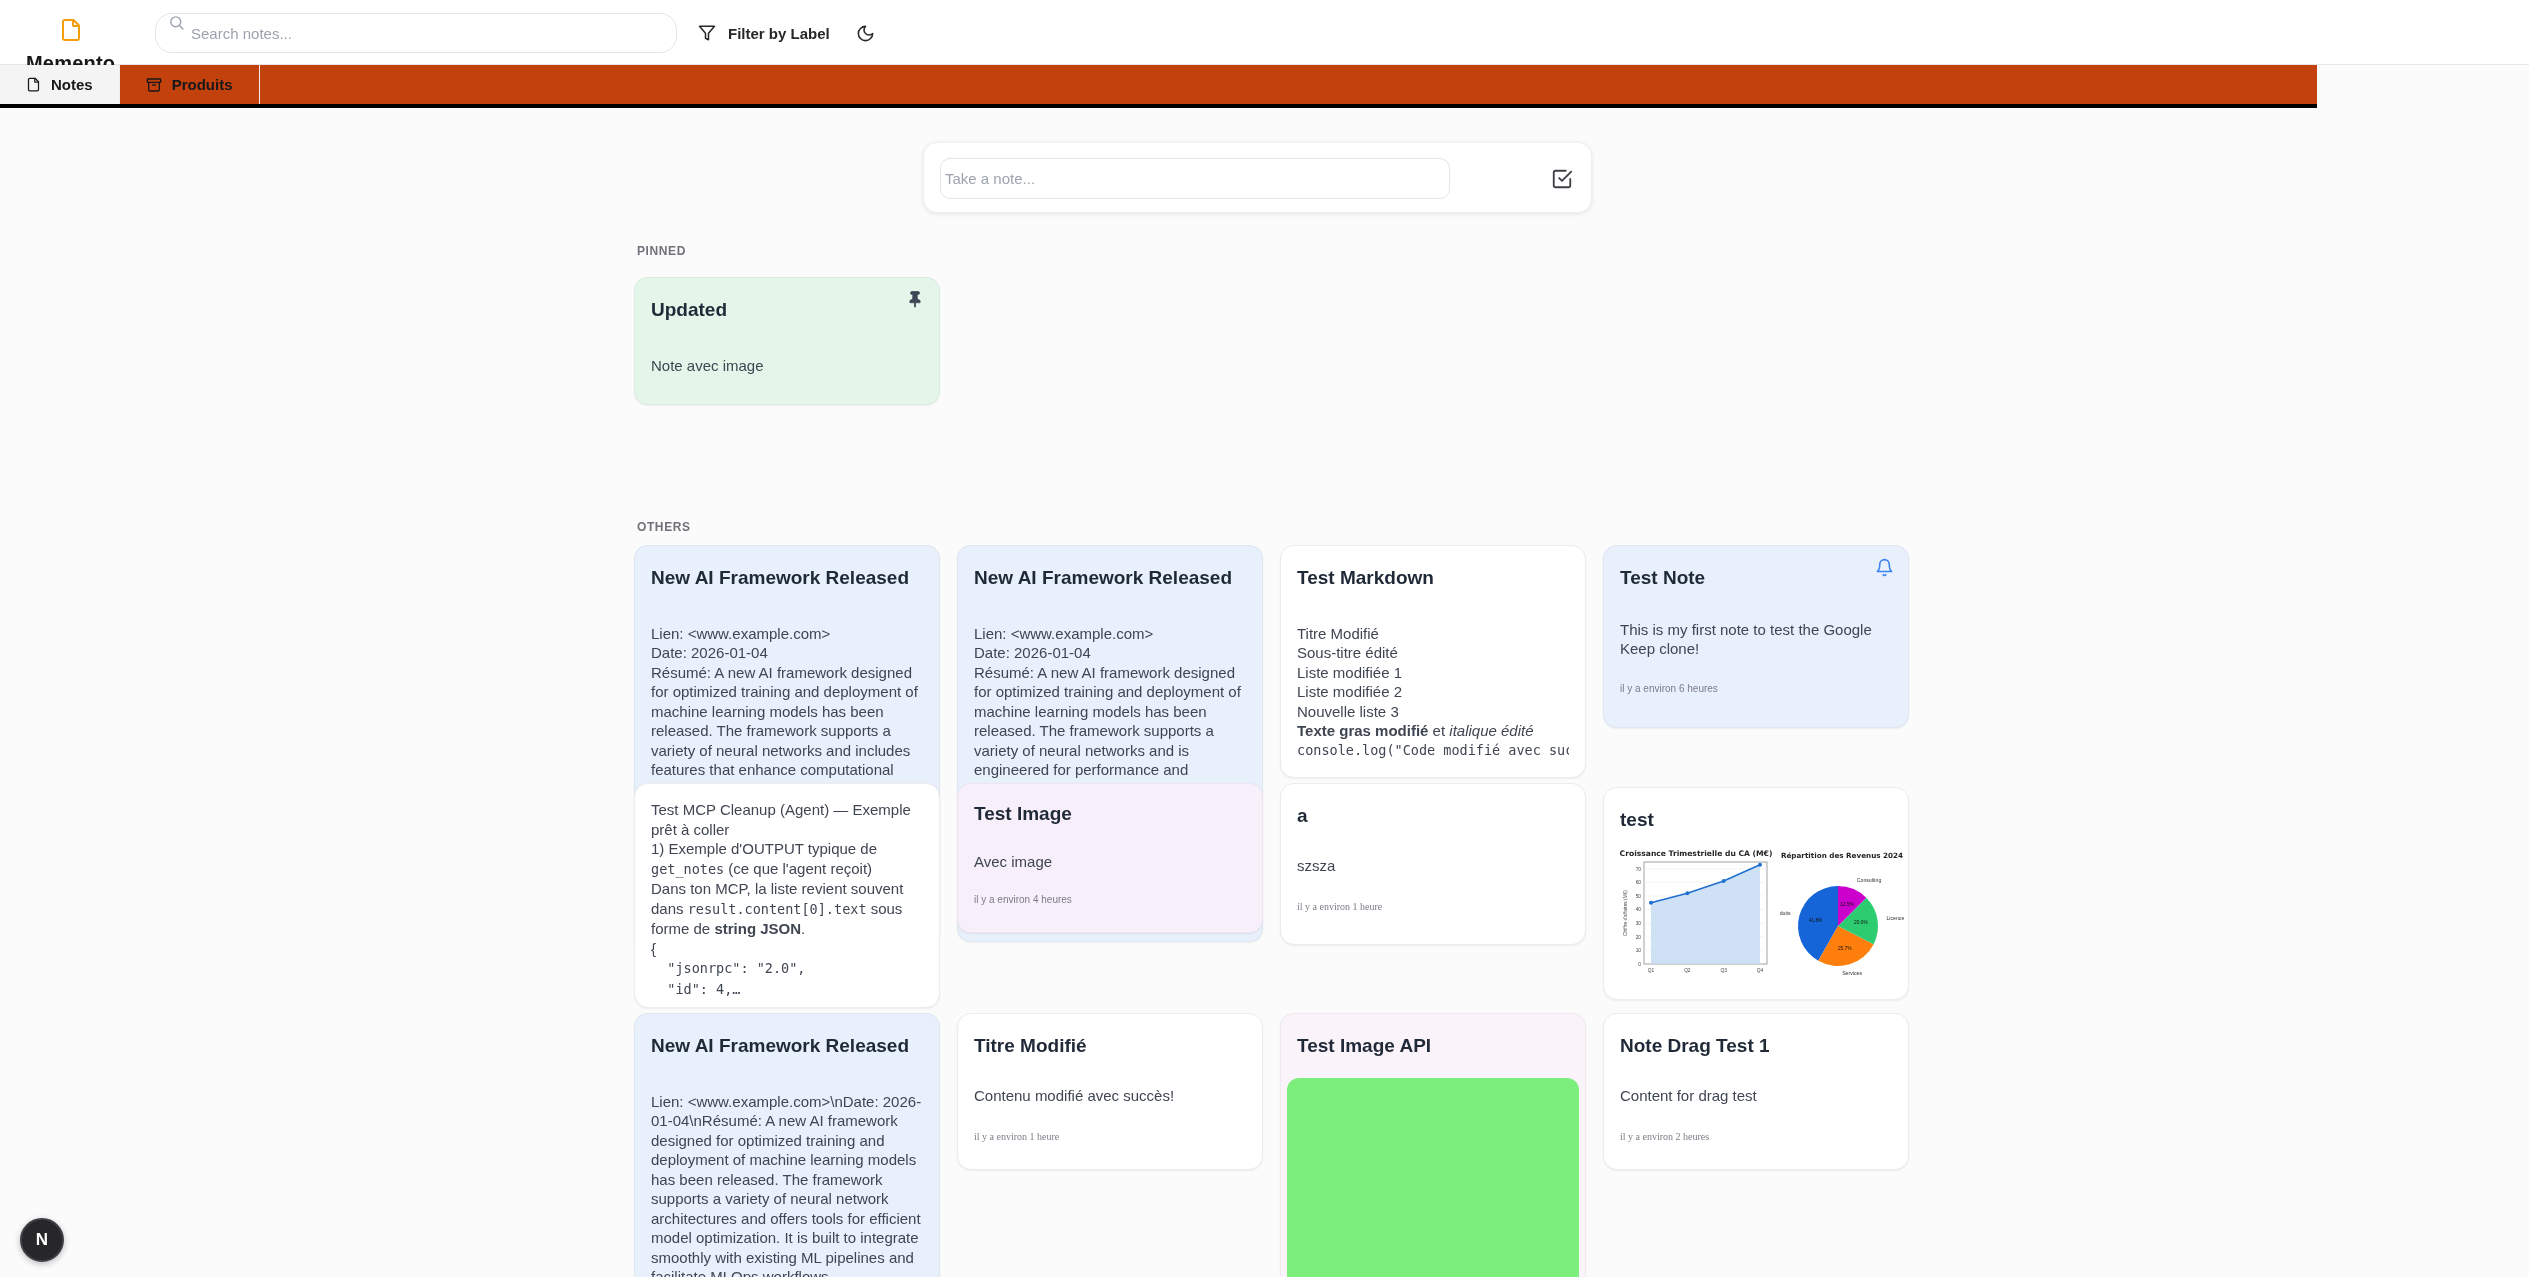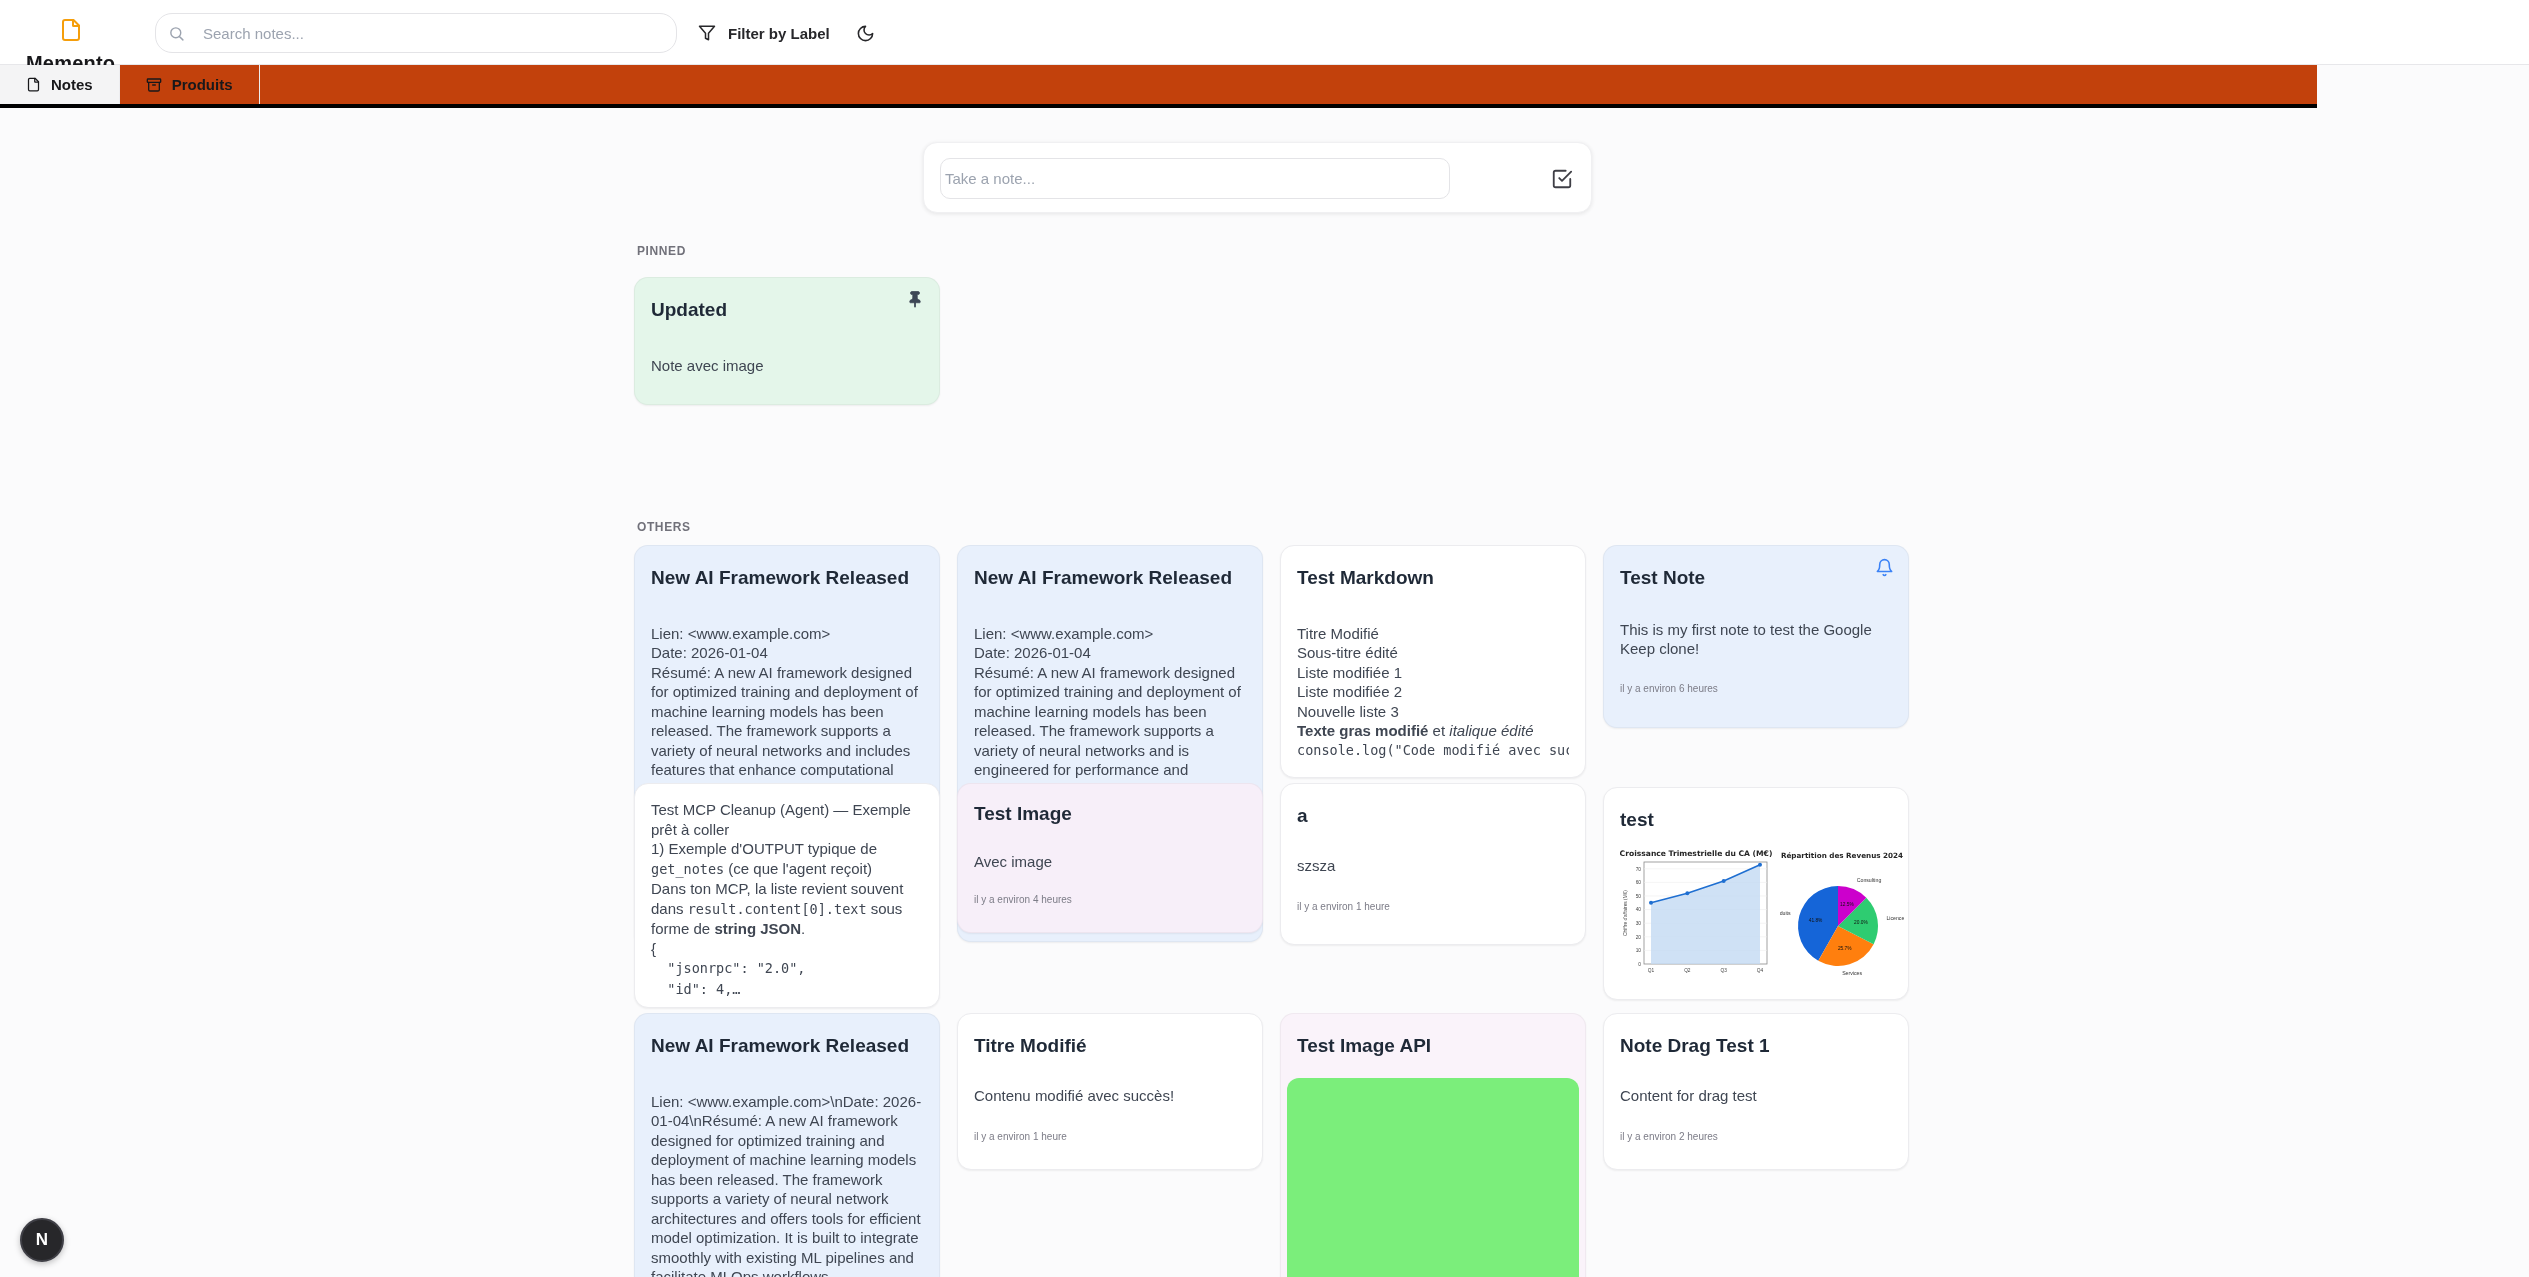--- a/index.html
+++ b/index.html
@@ -7,21 +7,21 @@
     font-family:"Liberation Sans", sans-serif; background:#fbfbfc; color:#1f2430; }
   svg { display:block; }
 
   
   .header { position:absolute; left:0; top:0; width:2529px; height:65px;
     border-bottom:1px solid #e7e7ea; background:#fff; }
   .logo { position:absolute; left:26px; top:18px; display:flex; align-items:center; gap:10px;flex-direction:column; }
   .logo-title { font-size:20px; font-weight:700; color:#18181b; letter-spacing:.2px; }
   .search-box { position:absolute; left:155px; top:13px; width:522px; height:40px;
     border:1px solid #e4e4e7; border-radius:17px; background:#fff;
-    display:flex; align-items:center; padding:0 12px; gap:18px; }
+    display:flex; padding:0 12px; gap:6px; }
   .search-box input { border:none; outline:none; flex:1; font-size:15px; color:#1f2430;
     font-family:"Liberation Sans", sans-serif; background:transparent; }
   .search-box input::placeholder { color:#9ca3af; }
   .filter-btn { position:absolute; left:692px; top:16px; height:34px; display:flex;
     align-items:center; gap:12px; padding:0 6px; cursor:pointer; background:none; border:none;
     font-size:15px; font-weight:600; color:#27272a; font-family:"Liberation Sans", sans-serif; }
   .moon-btn { position:absolute; left:850px; top:18px; width:30px; height:30px;
     display:flex; align-items:center; justify-content:center; background:none; border:none; cursor:pointer; color:#27272a; }
 
   
@@ -75,21 +75,21 @@
   #c22 { left:957px;  top:783px;  height:150px; z-index:2; padding:14px 16px; }
   #c22 h3 { margin-bottom:26px; } #c22 .ts { margin-top:23px; }
   #c23 { left:957px;  top:1013px; height:157px; z-index:3; }
   #c31 { left:1280px; top:545px;  height:233px; z-index:1; }
   #c32 { left:1280px; top:783px;  height:162px; z-index:2; }
   #c33 { left:1280px; top:1013px; height:350px; z-index:3; }
   #c41 { left:1603px; top:545px;  height:183px; z-index:1; }
   #c42 { left:1603px; top:787px;  height:213px; z-index:2; }
   #c43 { left:1603px; top:1013px; height:157px; z-index:3; }
   #c23 h3, #c32 h3, #c43 h3 { margin-bottom:28px; }
-  #c23 .ts, #c32 .ts, #c43 .ts { margin-top:26px; }
+  #c23 .ts, #c32 .ts, #c43 .ts { margin-top:26px;font-family:Liberation Serif, serif; }
   #c41 h3 { margin-bottom:30px; } #c41 .ts { margin-top:24px; }
   #c33 h3 { margin-bottom:0; }
   .img-green { height:300px; background:#7bee7b; border-radius:12px; margin:20px -10px 0; }
   #c42 h3 { margin-bottom:14px; }
   .thumbs { display:flex; gap:8px; align-items:flex-start; }
 
   
   .avatar { position:absolute; left:20px; top:1218px; width:44px; height:44px; border-radius:50%;
     background:#27272a; color:#fff; display:flex; align-items:center; justify-content:center;
     font-size:17px; font-weight:600; border:2px solid #3f3f46; cursor:pointer;

